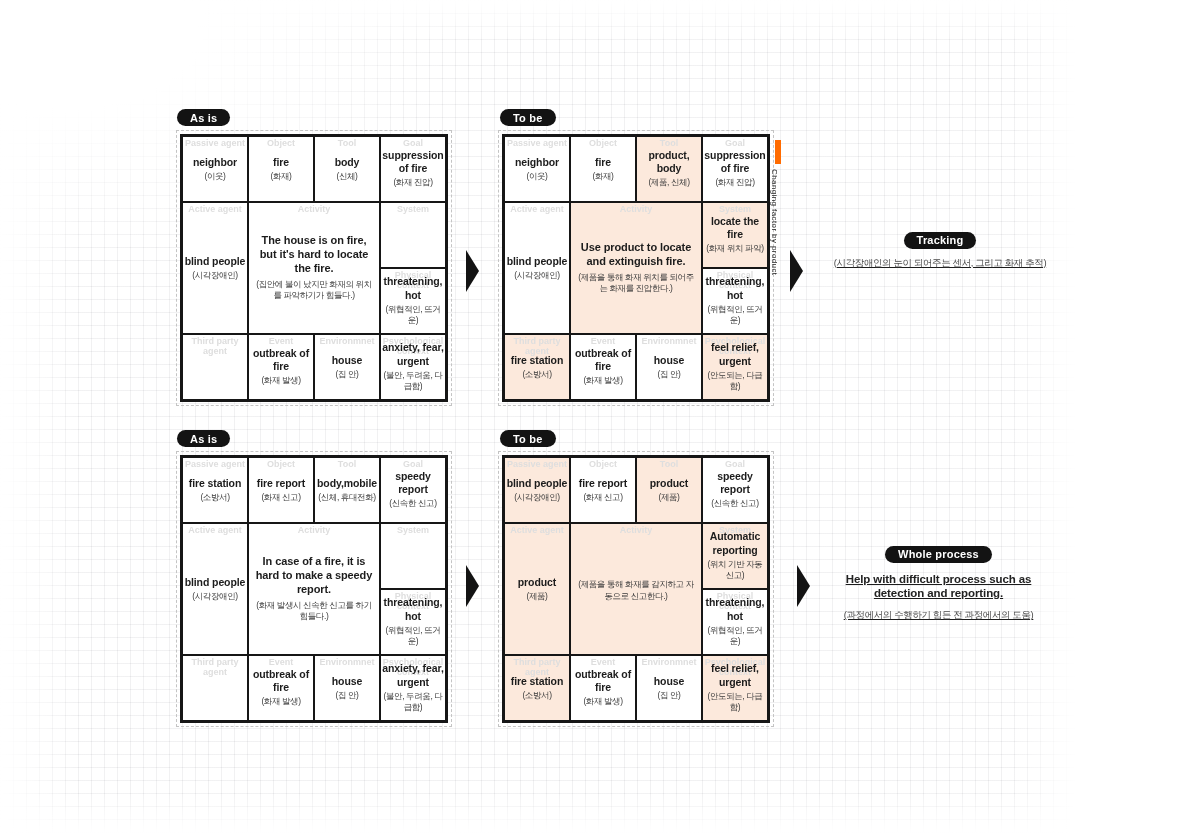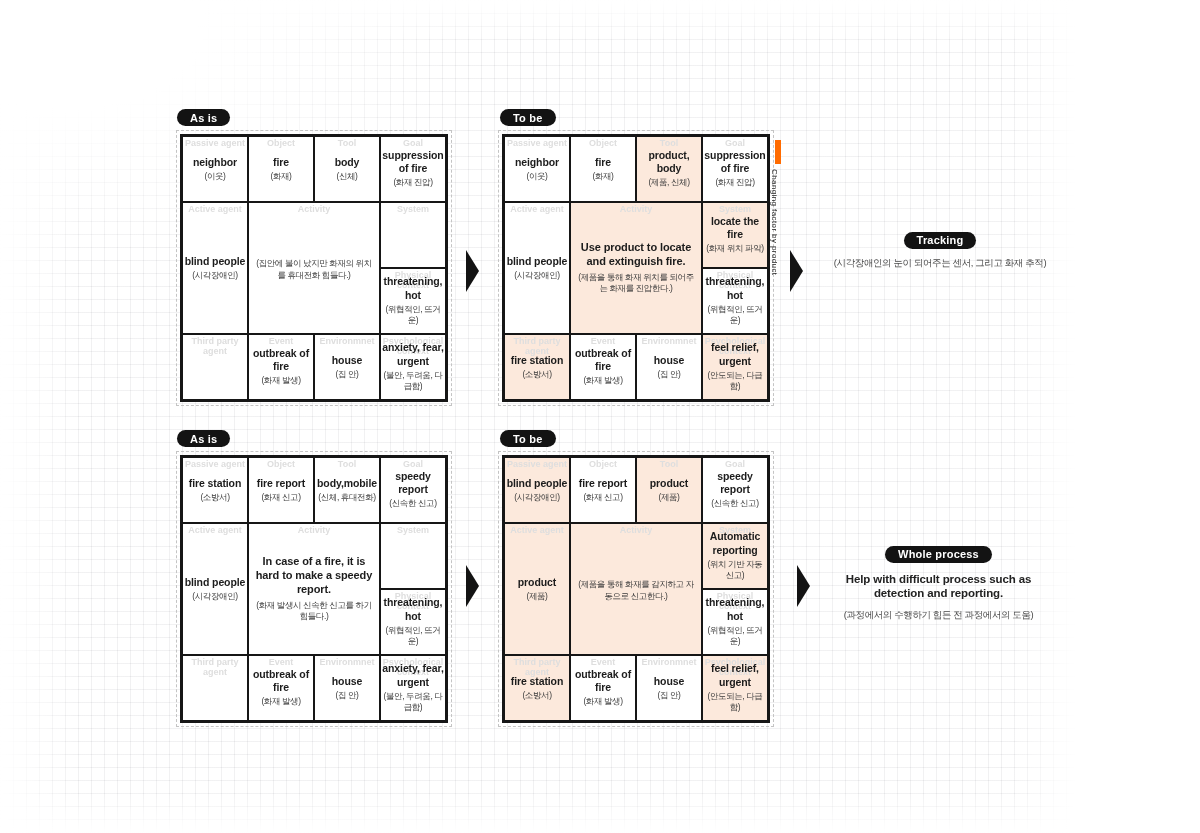--- a/index.html
+++ b/index.html
@@ -52,21 +52,21 @@
   #arrow-1{left:790px;top:250px;}
   #arrow-2{left:466px;top:565px;}
   #arrow-3{left:797px;top:565px;}
 
   
   .cf-bar{position:absolute;left:775px;top:140px;width:6px;height:24px;background:var(--accent,#ff6b00);}
   .cf-text{position:absolute;left:770px;top:169px;writing-mode:vertical-rl;
            font-size:8px;color:#222;letter-spacing:0.4px;}
 
   
-  .annotation{position:absolute;text-align:center;}
+  .annotation{position:absolute;text-align:center;text-decoration:underline;}
   #ann-0{left:815px;top:230px;width:250px;}
   #ann-1{left:826px;top:544px;width:225px;}
   .annotation .pill{position:static;display:inline-block;}
   .ann-en{font-size:11.5px;font-weight:600;color:#222;line-height:1.3;margin-top:9px;letter-spacing:-0.1px;}
   .ann-kr{font-size:9.5px;color:#4a4a4a;margin-top:8px;letter-spacing:-0.4px;}
 </style>
 </head>
 <body>
 
 <div class="canvas">
@@ -99,21 +99,22 @@
         <span class="en">suppression of fire</span>
         <span class="kr">(화재 진압)</span>
       </div>
   <div class="cell c-active">
         <span class="lbl">Active agent</span>
         <span class="en">blind people</span>
         <span class="kr">(시각장애인)</span>
       </div>
   <div class="cell c-activity">
         <span class="lbl">Activity</span>
-        <span class="kr">(집안에 불이 났지만 화재의 위치를 휴대전화 힘들다.)</span>
+        <span class="en">The house is on fire, but it's hard to locate the fire.</span>
+        <span class="kr">(집안에 불이 났지만 화재의 위치를 파악하기가 힘들다.)</span>
       </div>
   <div class="cell c-system">
         <span class="lbl">System</span>
         <span class="en"></span>
         <span class="kr"></span>
       </div>
   <div class="cell c-physical">
         <span class="lbl">Physical context</span>
         <span class="en">threatening, hot</span>
         <span class="kr">(위협적인, 뜨거운)</span>

